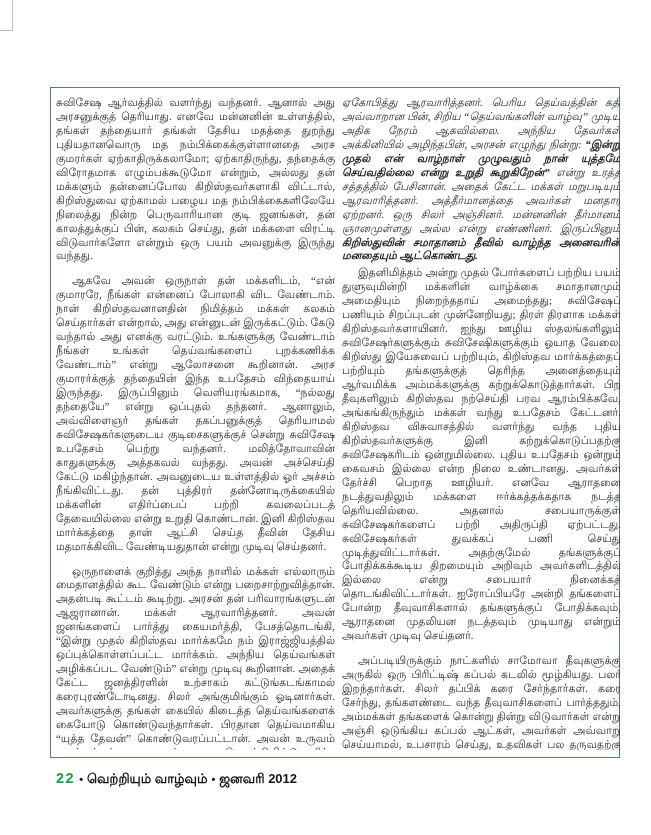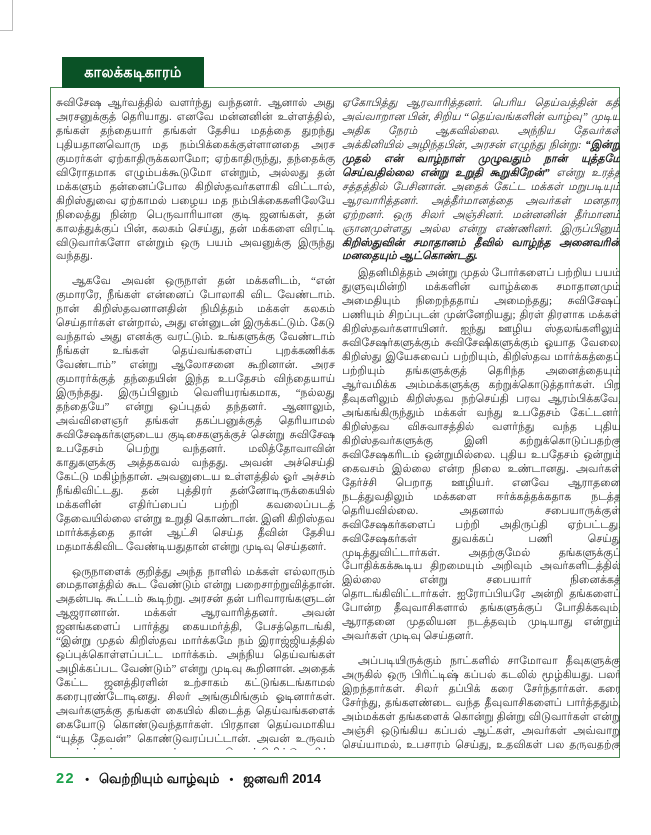--- a/index.html
+++ b/index.html
@@ -38,35 +38,32 @@
     overflow:hidden;
   }
   .col p{margin:0 0 11px 0;}
   .col p.tight{margin:0 0 3px 0;font-style:italic;}
   .col p.indent{text-indent:16px;}
   .col .b{font-weight:bold;}
   .footer{
     position:absolute;left:56px;top:770px;
     font-family:"Liberation Sans","DejaVu Sans",sans-serif;
     font-weight:bold;font-size:13px;color:#121212;
-    display:flex;align-items:baseline;gap:10px;white-space:nowrap;
+    display:flex;align-items:baseline;gap:4px;white-space:nowrap;
   }
   .footer .page-num{color:#1ea24c;font-size:14.5px;letter-spacing:1.5px;}
   .footer .sep{font-size:11px;}
 </style>
 </head>
 <body>
 
 <div class="page">
 
   <div class="corner-mark"></div>
 
-  <div class="badge">
-    <span>காலக்கடிகாரம்</span>
-  </div>
 
   <div class="frame"></div>
 
   <div class="columns">
 
     <div class="col">
       <p>சுவிசேஷ ஆர்வத்தில் வளர்ந்து வந்தனர். ஆனால் அது அரசனுக்குத் தெரியாது. எனவே மன்னனின் உள்ளத்தில், தங்கள் தந்தையார் தங்கள் தேசிய மதத்தை துறந்து புதியதானவொரு மத நம்பிக்கைக்குள்ளானதை அரச குமரர்கள் ஏற்காதிருக்கலாமோ; ஏற்காதிருந்து, தந்தைக்கு விரோதமாக எழும்பக்கூடுமோ என்றும், அல்லது தன் மக்களும் தன்னைப்போல கிறிஸ்தவர்களாகி விட்டால், கிறிஸ்துவை ஏற்காமல் பழைய மத நம்பிக்கைகளிலேயே நிலைத்து நின்ற பெருவாரியான குடி ஜனங்கள், தன் காலத்துக்குப் பின், கலகம் செய்து, தன் மக்களை விரட்டி விடுவார்களோ என்றும் ஒரு பயம் அவனுக்கு இருந்து வந்தது.</p>
       <p class="indent">ஆகவே அவன் ஒருநாள் தன் மக்களிடம், “என் குமாரரே, நீங்கள் என்னைப் போலாகி விட வேண்டாம். நான் கிறிஸ்தவனானதின் நிமித்தம் மக்கள் கலகம் செய்தார்கள் என்றால், அது என்னுடன் இருக்கட்டும். கேடு வந்தால் அது எனக்கு வரட்டும். உங்களுக்கு வேண்டாம் நீங்கள் உங்கள் தெய்வங்களைப் புறக்கணிக்க வேண்டாம்” என்று ஆலோசனை கூறினான். அரச குமாரர்க்குத் தந்தையின் இந்த உபதேசம் விந்தையாய் இருந்தது. இருப்பினும் வெளியரங்கமாக, “நல்லது தந்தையே” என்று ஒப்புதல் தந்தனர். ஆனாலும், அவ்விளைஞர் தங்கள் தகப்பனுக்குத் தெரியாமல் சுவிசேஷகர்களுடைய குடிசைகளுக்குச் சென்று சுவிசேஷ உபதேசம் பெற்று வந்தனர். மலித்தோவாவின் காதுகளுக்கு அத்தகவல் வந்தது. அவன் அச்செய்தி கேட்டு மகிழ்ந்தான். அவனுடைய உள்ளத்தில் ஓர் அச்சம் நீங்கிவிட்டது. தன் புத்திரர் தன்னோடிருக்கையில் மக்களின் எதிர்ப்பைப் பற்றி கவலைப்படத் தேவையில்லை என்று உறுதி கொண்டான். இனி கிறிஸ்தவ மார்க்கத்தை தான் ஆட்சி செய்த தீவின் தேசிய மதமாக்கிவிட வேண்டியதுதான் என்று முடிவு செய்தனர்.</p>
       <p class="indent">ஒருநாளைக் குறித்து அந்த நாளில் மக்கள் எல்லாரும் மைதானத்தில் கூட வேண்டும் என்று பறைசாற்றுவித்தான். அதன்படி கூட்டம் கூடிற்று. அரசன் தன் பரிவாரங்களுடன் ஆஜரானான். மக்கள் ஆரவாரித்தனர். அவன் ஜனங்களைப் பார்த்து கையமர்த்தி, பேசத்தொடங்கி, “இன்று முதல் கிறிஸ்தவ மார்க்கமே நம் இராஜ்ஜியத்தில் ஒப்புக்கொள்ளப்பட்ட மார்க்கம். அந்நிய தெய்வங்கள் அழிக்கப்பட வேண்டும்” என்று முடிவு கூறினான். அதைக் கேட்ட ஜனத்திரளின் உற்சாகம் கட்டுங்கடங்காமல் கரைபுரண்டோடினது. சிலர் அங்குமிங்கும் ஓடினார்கள். அவர்களுக்கு தங்கள் கையில் கிடைத்த தெய்வங்களைக் கையோடு கொண்டுவந்தார்கள். பிரதான தெய்வமாகிய “யுத்த தேவன்” கொண்டுவரப்பட்டான். அவன் உருவம் சுருட்டப்பட்ட ஒரு பாய். அதை நெருப்பிலிட்டு எரிக்க வேண்டுமென்று மக்கள் தீர்ப்பளித்தனர். ஒருசிலர் பயத்தினால் பின்வாங்கினர் எனினும், “யுத்த தேவன்” தீக்குளித்துச் சாம்பலானபோது, மக்கள் அனைவரும்</p>
     </div>
@@ -77,16 +74,16 @@
       <p class="indent">அப்படியிருக்கும் நாட்களில் சாமோவா தீவுகளுக்கு அருகில் ஒரு பிரிட்டிஷ் கப்பல் கடலில் மூழ்கியது. பலர் இறந்தார்கள். சிலர் தப்பிக் கரை சேர்ந்தார்கள். கரை சேர்ந்து, தங்களண்டை வந்த தீவுவாசிகளைப் பார்த்ததும், அம்மக்கள் தங்களைக் கொன்று தின்று விடுவார்கள் என்று அஞ்சி ஒடுங்கிய கப்பல் ஆட்கள், அவர்கள் அவ்வாறு செய்யாமல், உபசாரம் செய்து, உதவிகள் பல தருவதற்கு முன் வந்ததைக் கண்டு ஆச்சரியப்பட்டார்கள். மேலும் அவர்கள் கிறிஸ்தவர்கள் என்று அறிந்தபோது அவர்களின் ஆச்சரியம் பன்மடங்கு அதிகரித்தது. தீவுவாசிகளாகிய சாமோவா கிறிஸ்தவர்கள் வெள்ளை நிறத்தவரான ஐரோப்பியர் அனைவரும் மெய்க் கிறிஸ்தவ பக்தர்கள் என்று நம்பினார்கள். ஆகவே தங்கள் சுவிசேஷகர்களால் கூடாததை</p>
     </div>
 
   </div>
 
   <div class="footer">
     <span class="page-num">22</span>
     <span class="sep">•</span>
     <span>வெற்றியும் வாழ்வும்</span>
     <span class="sep">•</span>
-    <span>ஜனவரி 2014</span>
+    <span>ஜனவரி 2012</span>
   </div>
 
 </div>
 
 </body></html>

